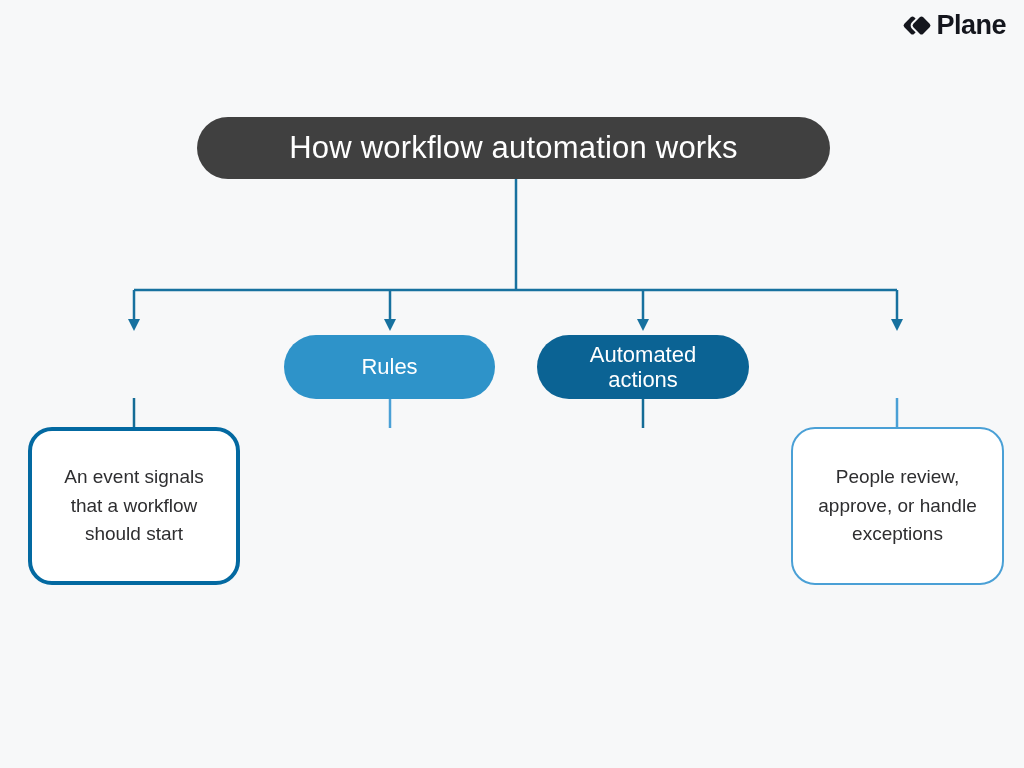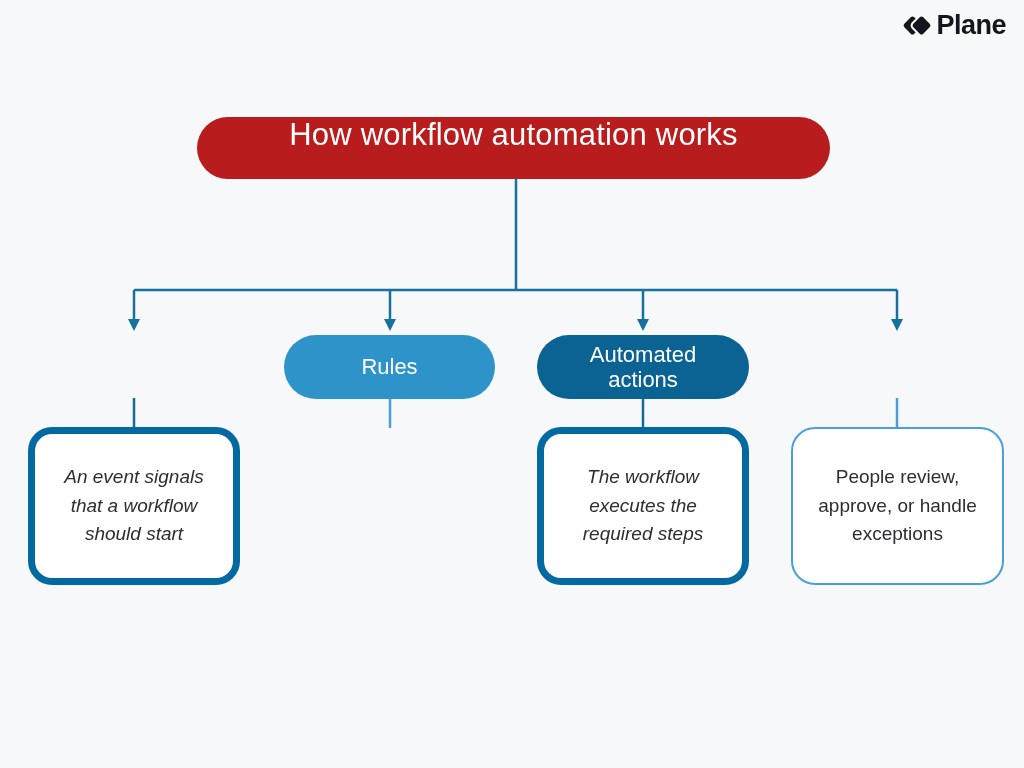--- a/index.html
+++ b/index.html
@@ -18,22 +18,22 @@
     display:flex;align-items:center;
   }
   .brand svg{display:block;}
   .brand-text{
     font-size:27px;font-weight:600;color:#14161d;letter-spacing:-0.5px;
   }
 
   
   .title-pill{
     position:absolute;left:197px;top:117px;width:633px;height:62px;
-    background:#b91c1c;border-radius:32px;
-    display:flex;align-items:flex-start;justify-content:center;
+    background:#404040;border-radius:32px;
+    display:flex;align-items:center;justify-content:center;
   }
   .title-pill span{
     color:#ffffff;font-size:31px;font-weight:500;letter-spacing:0.2px;
     white-space:nowrap;
   }
 
   
   .connectors{position:absolute;left:0;top:0;width:1024px;height:768px;pointer-events:none;}
   .trunk{stroke:#17719f;stroke-width:2.5;fill:none;}
   .arrowhead{fill:#17719f;}
@@ -49,21 +49,21 @@
   .pill.narrow span{max-width:150px;}
   .pill-dark{background:#0b6394;}
   .pill-light{background:#2e93c9;}
 
   
   .box{
     position:absolute;top:427px;height:158px;background:#ffffff;
     border-radius:24px;box-sizing:border-box;
     display:flex;align-items:center;justify-content:center;text-align:center;
   }
-  .box-dark{border:7px solid #0369a1;font-style:italic;}
+  .box-dark{border:4px solid #0369a1;}
   .box-light{border:2px solid #4aa0d6;}
   .box span{
     color:#2e2e30;font-size:19px;line-height:1.5;max-width:166px;display:block;
   }
 
   .col1{left:28px;width:212px;}
   .col2{left:284px;width:211px;}
   .col3{left:537px;width:212px;}
   .col4{left:791px;width:213px;}
 </style>
@@ -108,20 +108,17 @@
   <div class="pill pill-light col2">
     <span>Rules</span>
   </div>
   <div class="pill pill-dark narrow col3">
     <span>Automated actions</span>
   </div>
 
   <div class="box box-dark col1">
     <span>An event signals that a workflow should start</span>
   </div>
-  <div class="box box-dark col3">
-    <span>The workflow executes the required steps</span>
-  </div>
   <div class="box box-light col4">
     <span>People review, approve, or handle exceptions</span>
   </div>
 
 </div>
 
 </body></html>

